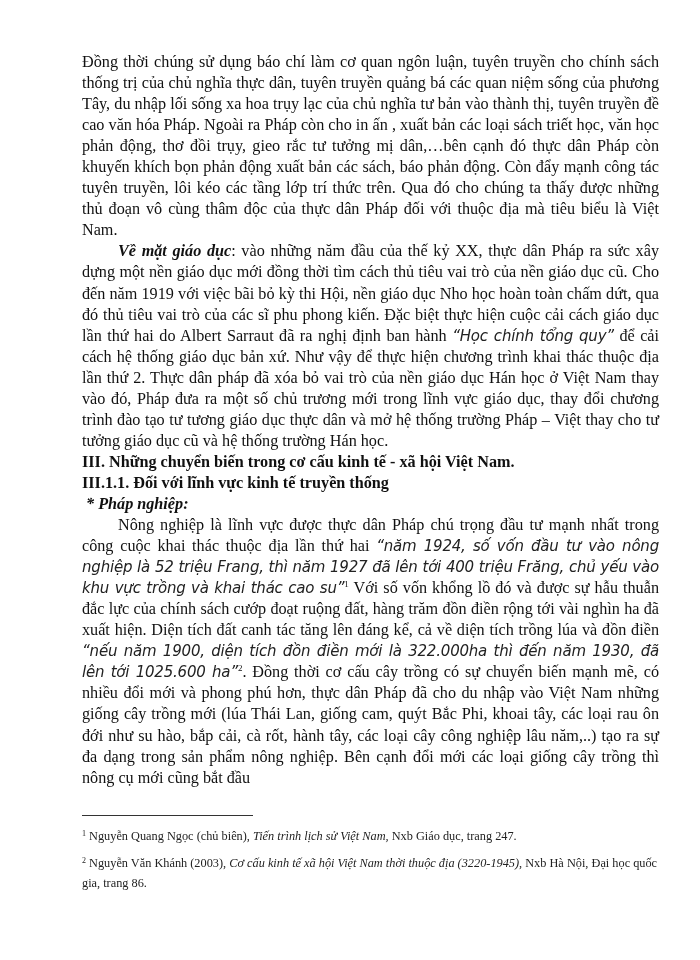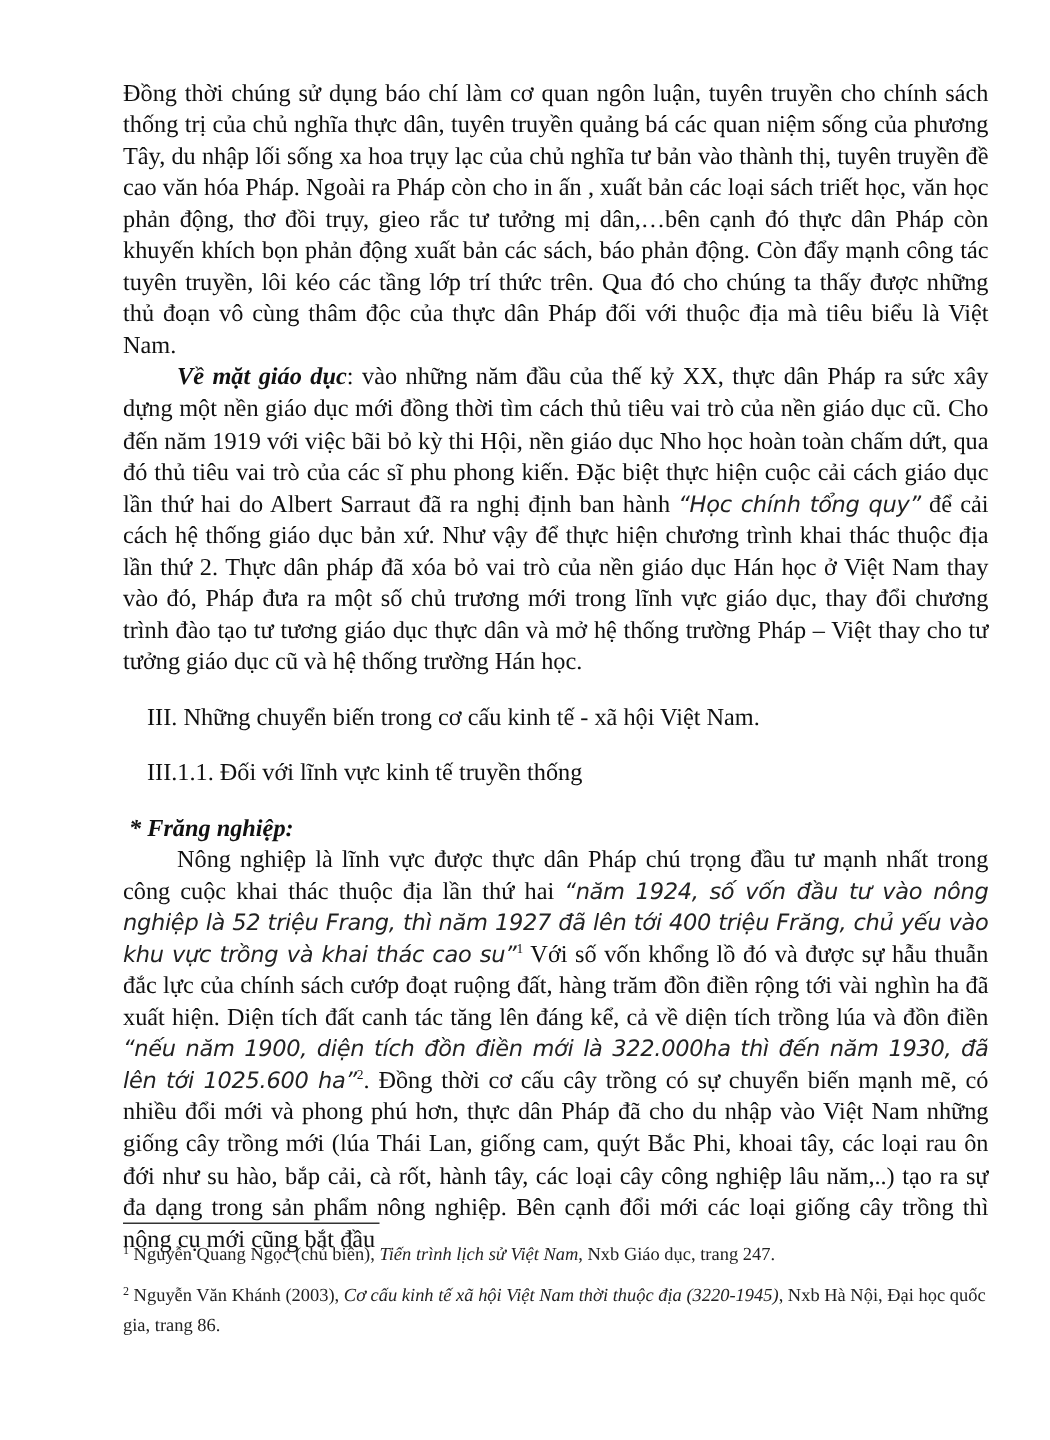--- a/index.html
+++ b/index.html
@@ -4,21 +4,21 @@
 <style>
   html, body { margin: 0; padding: 0; background: #ffffff; }
   body { width: 700px; height: 960px; position: relative; overflow: hidden; }
   .page {
     position: absolute; left: 82px; top: 52px; width: 577px;
     font-family: "Liberation Serif", "DejaVu Serif", serif;
     font-size: 16.2px; line-height: 21.05px; color: #111;
   }
   .p { text-align: justify; text-align-last: left; margin: 0; }
   .indent { text-indent: 36px; }
-  .h { font-weight: normal; margin: 16px; }
+  .h { font-weight: bold; margin: 0; }
   .hi { font-weight: bold; font-style: italic; margin: 0; padding-left: 4px; }
   .lead { font-weight: bold; font-style: italic; }
   .q { font-family: "DejaVu Sans", sans-serif; font-style: italic; font-size: 15px; color: #222; letter-spacing: -0.2px; }
   sup { font-size: 9px; line-height: 0; vertical-align: 6px; }
   .fnsep { position: absolute; left: 82px; top: 815px; width: 171px; border-top: 1px solid #333; }
   .footnotes {
     position: absolute; left: 82px; top: 826px; width: 577px;
     font-family: "Liberation Serif", "DejaVu Serif", serif;
     font-size: 12.3px; line-height: 20px; color: #222;
   }
@@ -29,21 +29,21 @@
 </head>
 <body>
 
 <div class="page">
   <p class="p">Đồng thời chúng sử dụng báo chí làm cơ quan ngôn luận, tuyên truyền cho chính sách thống trị của chủ nghĩa thực dân, tuyên truyền quảng bá các quan niệm sống của phương Tây, du nhập lối sống xa hoa trụy lạc của chủ nghĩa tư bản vào thành thị, tuyên truyền đề cao văn hóa Pháp. Ngoài ra Pháp còn cho in ấn , xuất bản các loại sách triết học, văn học phản động, thơ đồi trụy, gieo rắc tư tưởng mị dân,…bên cạnh đó thực dân Pháp còn khuyến khích bọn phản động xuất bản các sách, báo phản động. Còn đẩy mạnh công tác tuyên truyền, lôi kéo các tầng lớp trí thức trên.  Qua đó cho chúng ta thấy được những thủ đoạn vô cùng thâm độc của thực dân Pháp đối với thuộc địa mà tiêu biểu là Việt Nam.</p>
 
   <p class="p indent"><span class="lead">Về mặt giáo dục</span><span>: vào những năm đầu của thế kỷ XX, thực dân Pháp ra sức xây dựng một nền giáo dục mới đồng thời tìm cách thủ tiêu vai trò của nền giáo dục cũ. Cho đến năm 1919 với việc bãi bỏ kỳ thi Hội, nền giáo dục Nho học hoàn toàn chấm dứt, qua đó thủ tiêu vai trò của các sĩ phu phong kiến. Đặc biệt thực hiện cuộc cải cách giáo dục lần thứ hai do Albert Sarraut đã ra nghị định ban hành </span><span class="q">“Học chính tổng quy”</span><span> để cải cách hệ thống giáo dục bản xứ. Như vậy để thực hiện chương trình khai thác thuộc địa lần thứ 2. Thực dân pháp đã  xóa bỏ vai trò của nền giáo dục Hán học ở Việt Nam thay vào đó, Pháp đưa ra một số chủ trương mới trong lĩnh vực giáo dục, thay đổi chương trình đào tạo tư tương giáo dục thực dân và mở hệ thống trường  Pháp – Việt thay cho tư tưởng giáo dục cũ và hệ thống trường Hán học.</span></p>
 
   <p class="h">III. Những chuyển biến trong cơ cấu kinh tế - xã hội Việt Nam.</p>
   <p class="h">III.1.1. Đối với lĩnh vực kinh tế truyền thống</p>
-  <p class="hi">* Frăng nghiệp:</p>
+  <p class="hi">* Pháp nghiệp:</p>
 
   <p class="p indent"><span>Nông nghiệp là lĩnh vực được thực dân Pháp chú trọng đầu tư mạnh nhất trong công cuộc khai thác thuộc địa lần thứ hai </span><span class="q">“năm 1924, số vốn đầu tư vào nông nghiệp là 52 triệu Frang, thì năm 1927 đã lên tới 400 triệu Frăng, chủ yếu vào khu vực trồng và khai thác cao su”</span><sup>1</sup><span> Với số vốn khổng lồ đó và được sự hẫu thuẫn đắc lực của chính sách cướp đoạt ruộng đất, hàng trăm đồn điền rộng tới vài nghìn ha đã xuất hiện.  Diện tích đất canh tác tăng lên đáng kể, cả về diện tích trồng lúa và đồn điền </span><span class="q">“nếu năm 1900, diện tích đồn điền mới là 322.000ha thì đến năm 1930, đã lên tới 1025.600 ha”</span><sup>2</sup><span>. Đồng thời cơ cấu cây trồng có sự chuyển biến mạnh mẽ, có nhiều đổi mới và phong phú hơn, thực dân Pháp đã cho du nhập vào Việt Nam những giống cây trồng mới (lúa Thái Lan, giống cam, quýt Bắc Phi, khoai tây, các loại rau ôn đới như su hào, bắp cải, cà rốt, hành tây, các loại cây công nghiệp lâu năm,..) tạo ra sự đa dạng trong sản phẩm nông nghiệp. Bên cạnh đổi mới các loại giống cây trồng thì nông cụ mới cũng  bắt đầu</span></p>
 </div>
 
 <div class="fnsep"></div>
 
 <div class="footnotes">
   <p class="fn"><sup>1</sup><span> Nguyễn Quang Ngọc (chủ biên), </span><i>Tiến trình lịch sử Việt Nam,</i><span> Nxb Giáo dục, trang 247.</span></p>
   <p class="fn"><sup>2</sup><span> Nguyễn Văn Khánh (2003),  </span><i>Cơ cấu kinh tế xã hội Việt Nam thời thuộc địa (3220-1945)</i><span>, Nxb Hà Nội, Đại học quốc gia, trang 86.</span></p>
 </div>

